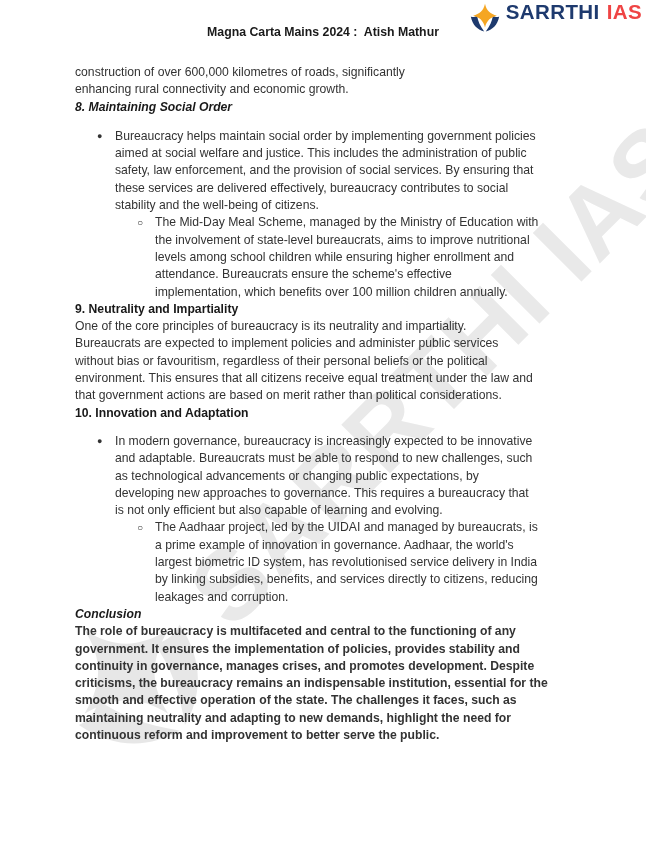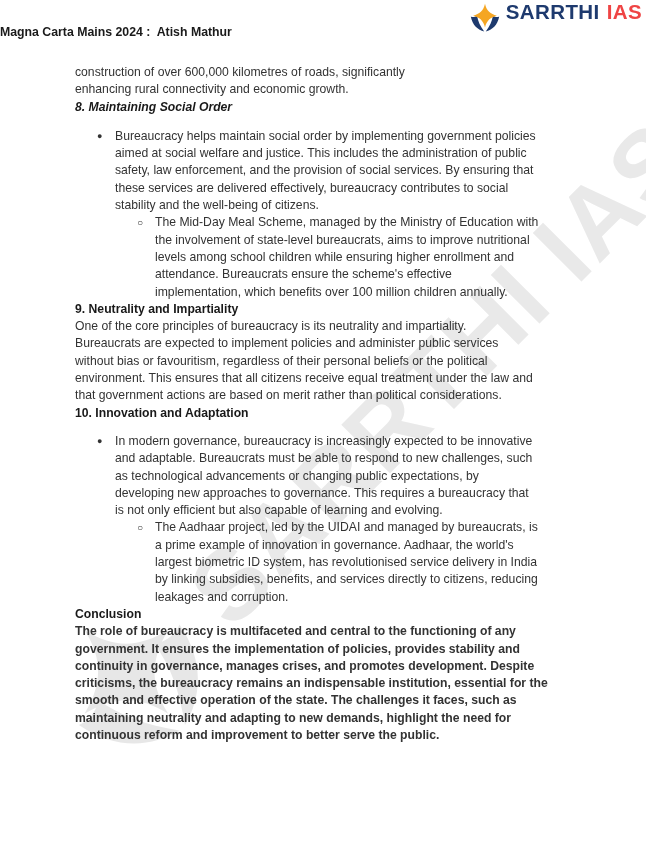--- a/index.html
+++ b/index.html
@@ -17,21 +17,21 @@
     transform:rotate(-45deg);
     color:#e9e9e9; font-weight:bold; font-size:100px; letter-spacing:2px;
     white-space:nowrap; pointer-events:none; user-select:none;
   }
   .wm-star { width:158px; height:150px; flex:0 0 auto; }
 
   
   .hdr { position:absolute; left:0; top:0; width:100%; height:46px; }
   .doc-title {
     position:absolute; top:24px; left:0; width:100%;
-    text-align:left; font-weight:bold; color:#1a1a1a;
+    text-align:center; font-weight:bold; color:#1a1a1a;
     font-size:12.3px; white-space:pre;
   }
   .logo {
     position:absolute; top:3px; right:4px;
     display:flex; align-items:flex-start; gap:5px;
     font-weight:bold; font-size:20.5px; letter-spacing:0.4px;
   }
   .logo-icon { width:32px; height:30px; }
   .logo-brand { color:#1E3A6E; }
   .logo-suffix { color:#ef4444; margin-left:2px; }
@@ -47,21 +47,21 @@
   .row .text { flex:1; }
   .glyph { flex:0 0 18px; margin-left:22px; font-size:9px; line-height:17.3px; color:#333; }
   .sub-glyph { flex:0 0 18px; margin-left:62px; font-size:10px; }
   .b1    { margin-top:12px; }
   .s1    { margin-top:0; }
   .h9    { margin-top:14px; }
   .p9    { margin-top:10px; }
   .h10   { margin-top:18px; }
   .b2    { margin-top:11px; }
   .s2    { margin-top:0; }
-  .hc    { margin-top:16px; }
+  .hc    { margin-top:16px;font-style:italic; }
   .pc    { margin-top:10px;font-weight:bold; }
 </style>
 </head>
 <body>
 
 <div class="page">
 
   <div class="watermark">
     <svg class="wm-star" viewBox="0 0 40 38" aria-hidden="true">
       <path fill="#e7e7e7" d="M20 1 C22 10 27 14 35 16 C27 18 22 22 20 31 C18 22 13 18 5 16 C13 14 18 10 20 1 Z"></path>

